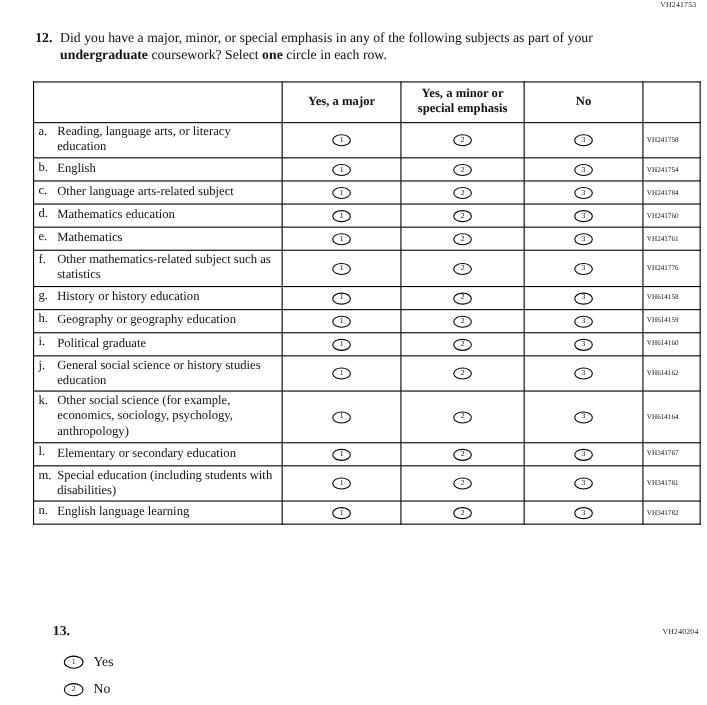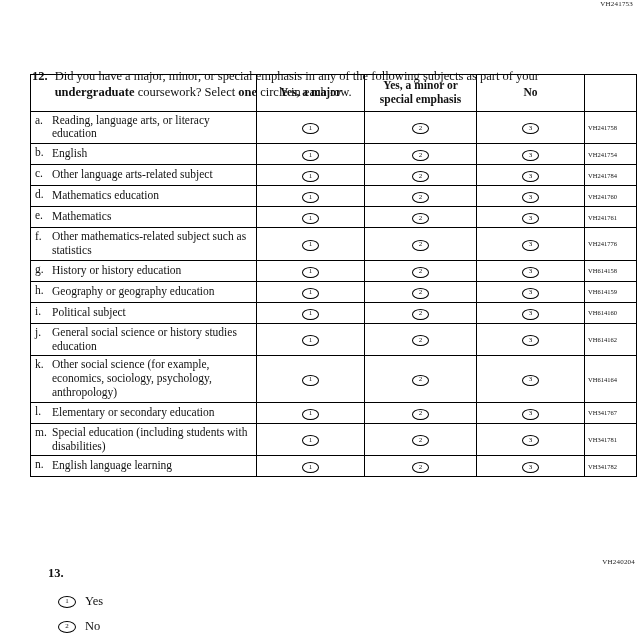--- a/index.html
+++ b/index.html
@@ -10,30 +10,30 @@
     position:relative;
     overflow:hidden;
   }
   .form-code {
     position:absolute;
     font-size:7px;
     letter-spacing:0.2px;
     color:#222;
   }
   .code-top { top:0; right:10px; }
-  .code-bottom { top:558px; right:8px;margin-left:24px; }
+  .code-bottom { top:570px; right:8px;margin-left:24px; }
 
   .question {
     position:absolute;
     display:flex;
     gap:7px;
     font-size:12.5px;
     line-height:1.3;
   }
-  .q12 { top:26px; left:32px; width:566px;margin-top:42px; }
+  .q12 { top:26px; left:32px; width:566px; }
   .q13 { top:565px; left:48px; width:590px; }
   .qnum { font-weight:bold; white-space:nowrap; }
   .qtext b { font-weight:bold; }
 
   table.subjects {
     position:absolute;
     top:74px; left:30px;
     border-collapse:collapse;
     border:1px solid #0f172a;
   }
@@ -174,21 +174,21 @@
         <td class="code-cell">VH614158</td>
       </tr>
       <tr>
         <td class="subject"><span class="letter">h.</span><span>Geography or geography education</span></td>
         <td class="opt"><span class="oval"><span class="digit">1</span></span></td>
         <td class="opt"><span class="oval"><span class="digit">2</span></span></td>
         <td class="opt"><span class="oval"><span class="digit">3</span></span></td>
         <td class="code-cell">VH614159</td>
       </tr>
       <tr>
-        <td class="subject"><span class="letter">i.</span><span>Political subject</span></td>
+        <td class="subject"><span class="letter">i.</span><span>Political graduate</span></td>
         <td class="opt"><span class="oval"><span class="digit">1</span></span></td>
         <td class="opt"><span class="oval"><span class="digit">2</span></span></td>
         <td class="opt"><span class="oval"><span class="digit">3</span></span></td>
         <td class="code-cell">VH614160</td>
       </tr>
       <tr>
         <td class="subject"><span class="letter">j.</span><span>General social science or history studies education</span></td>
         <td class="opt"><span class="oval"><span class="digit">1</span></span></td>
         <td class="opt"><span class="oval"><span class="digit">2</span></span></td>
         <td class="opt"><span class="oval"><span class="digit">3</span></span></td>

